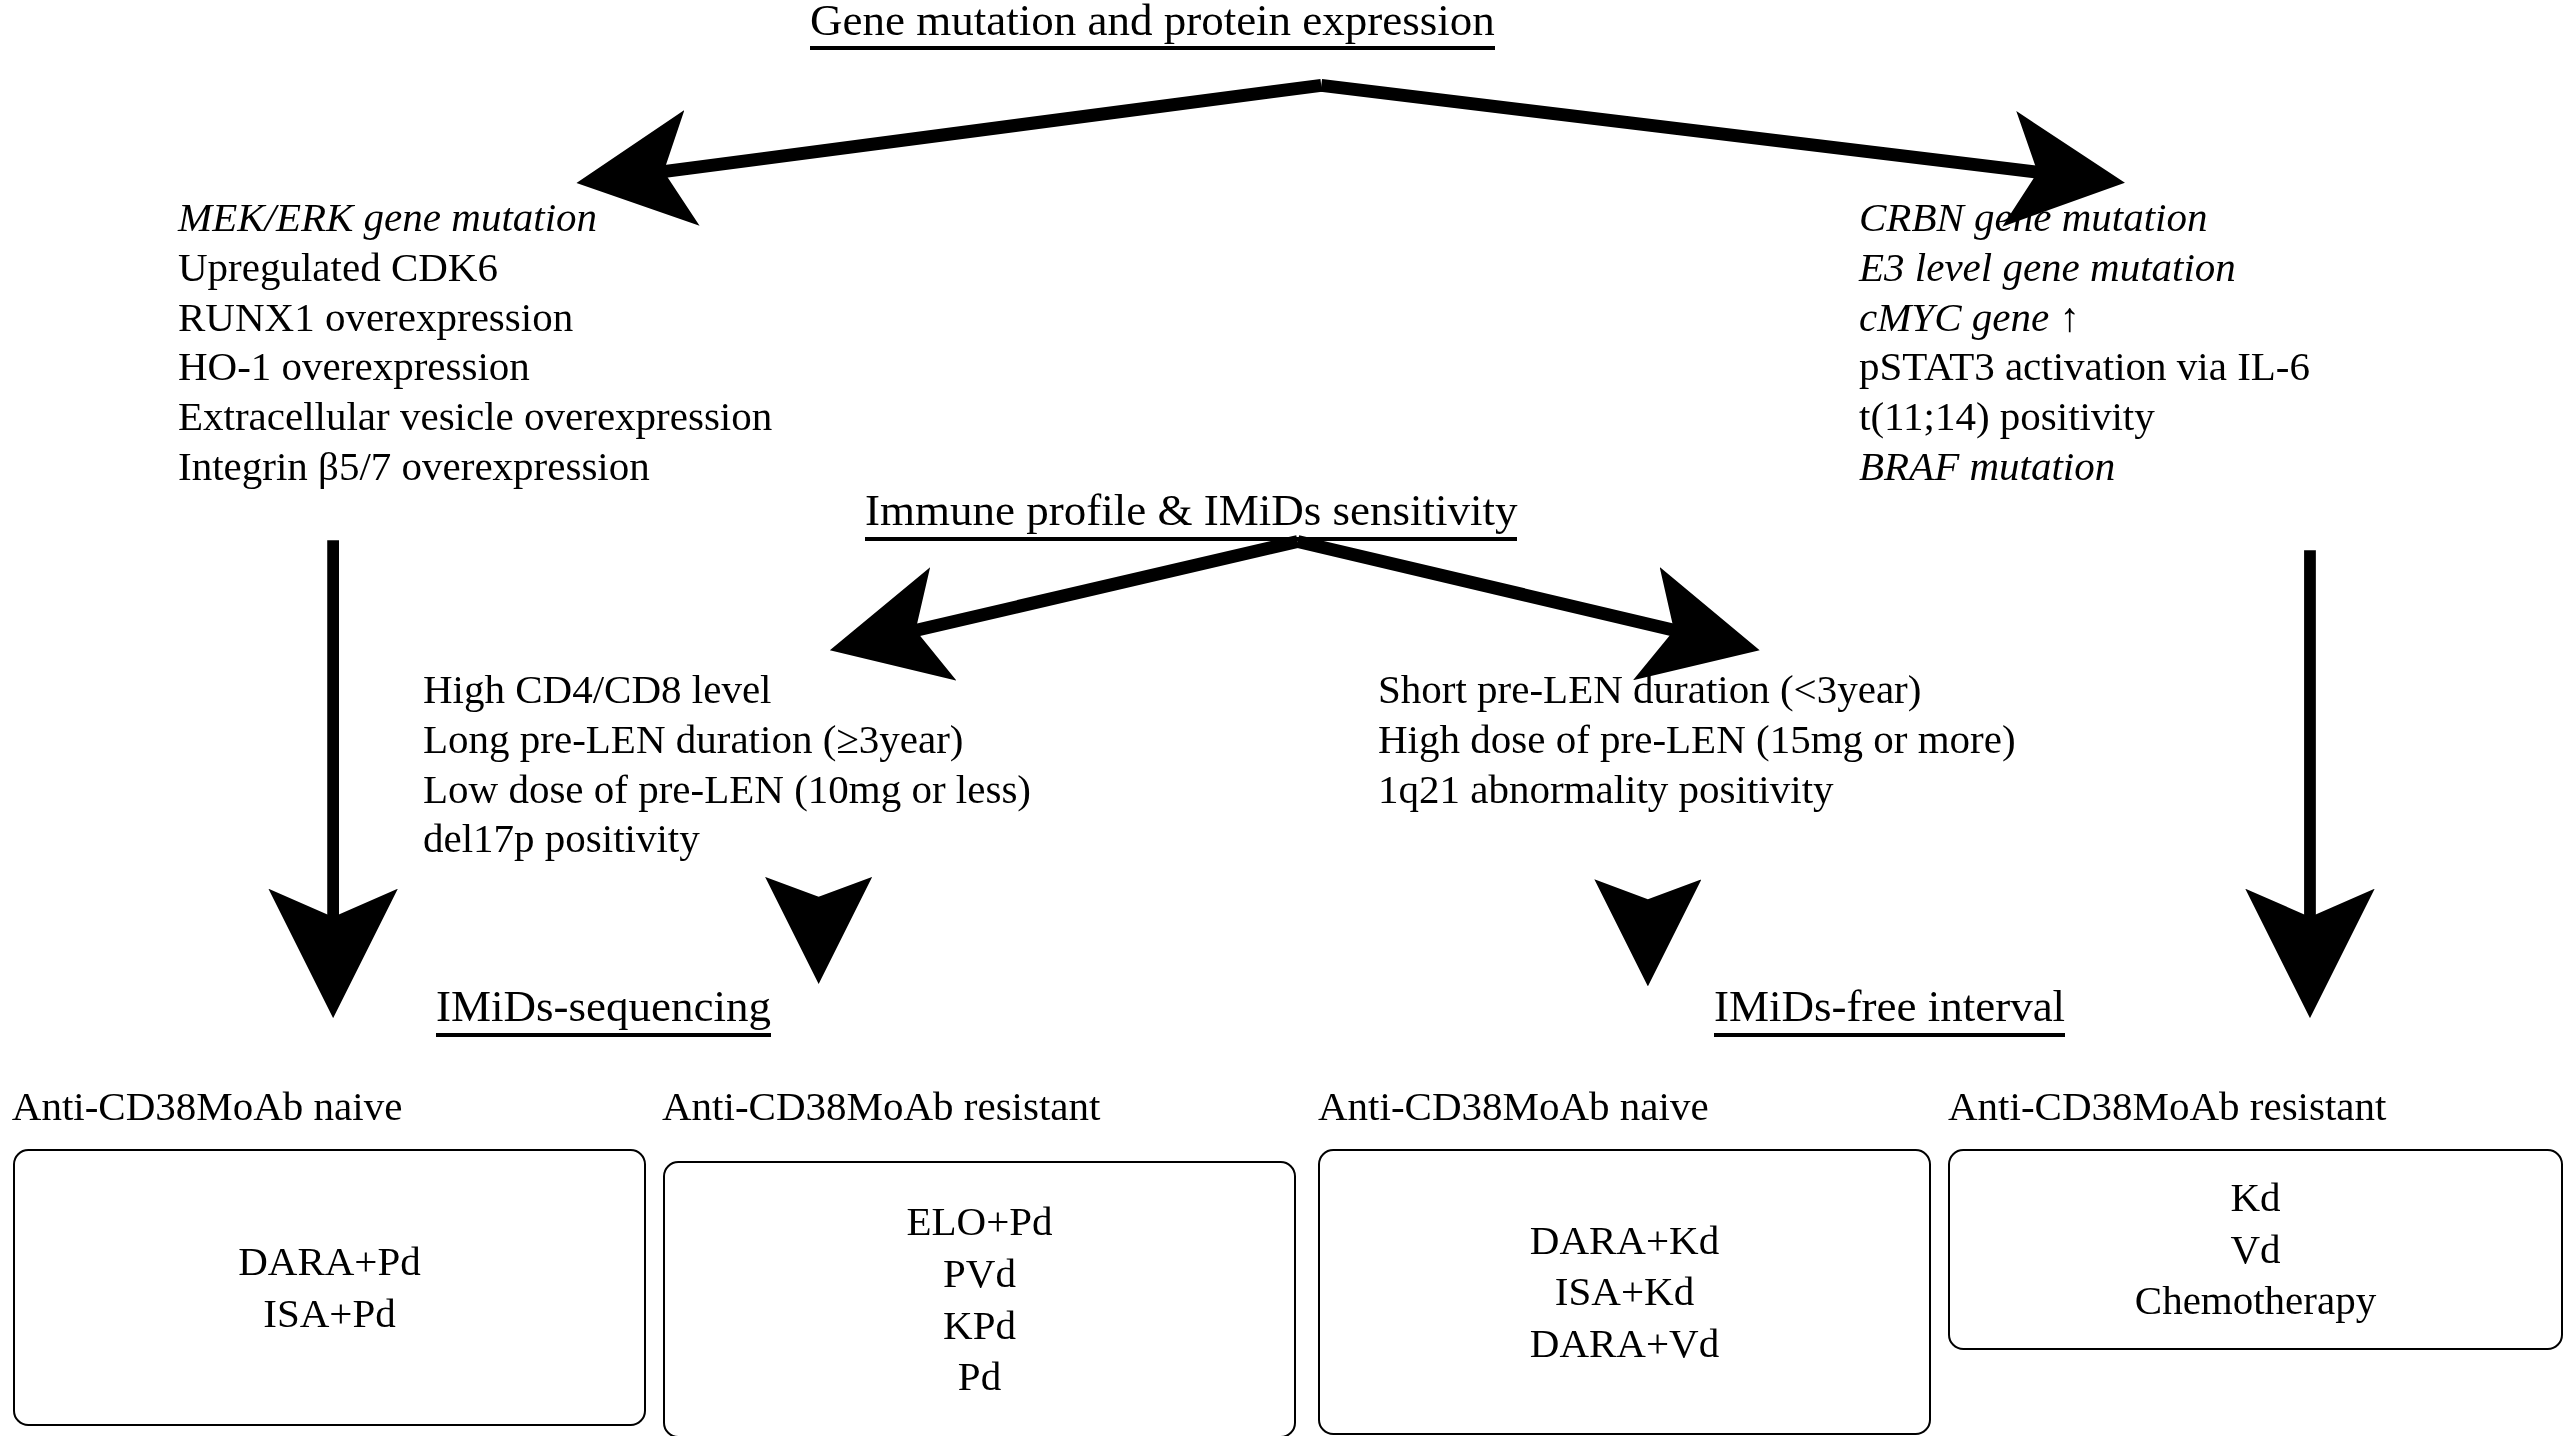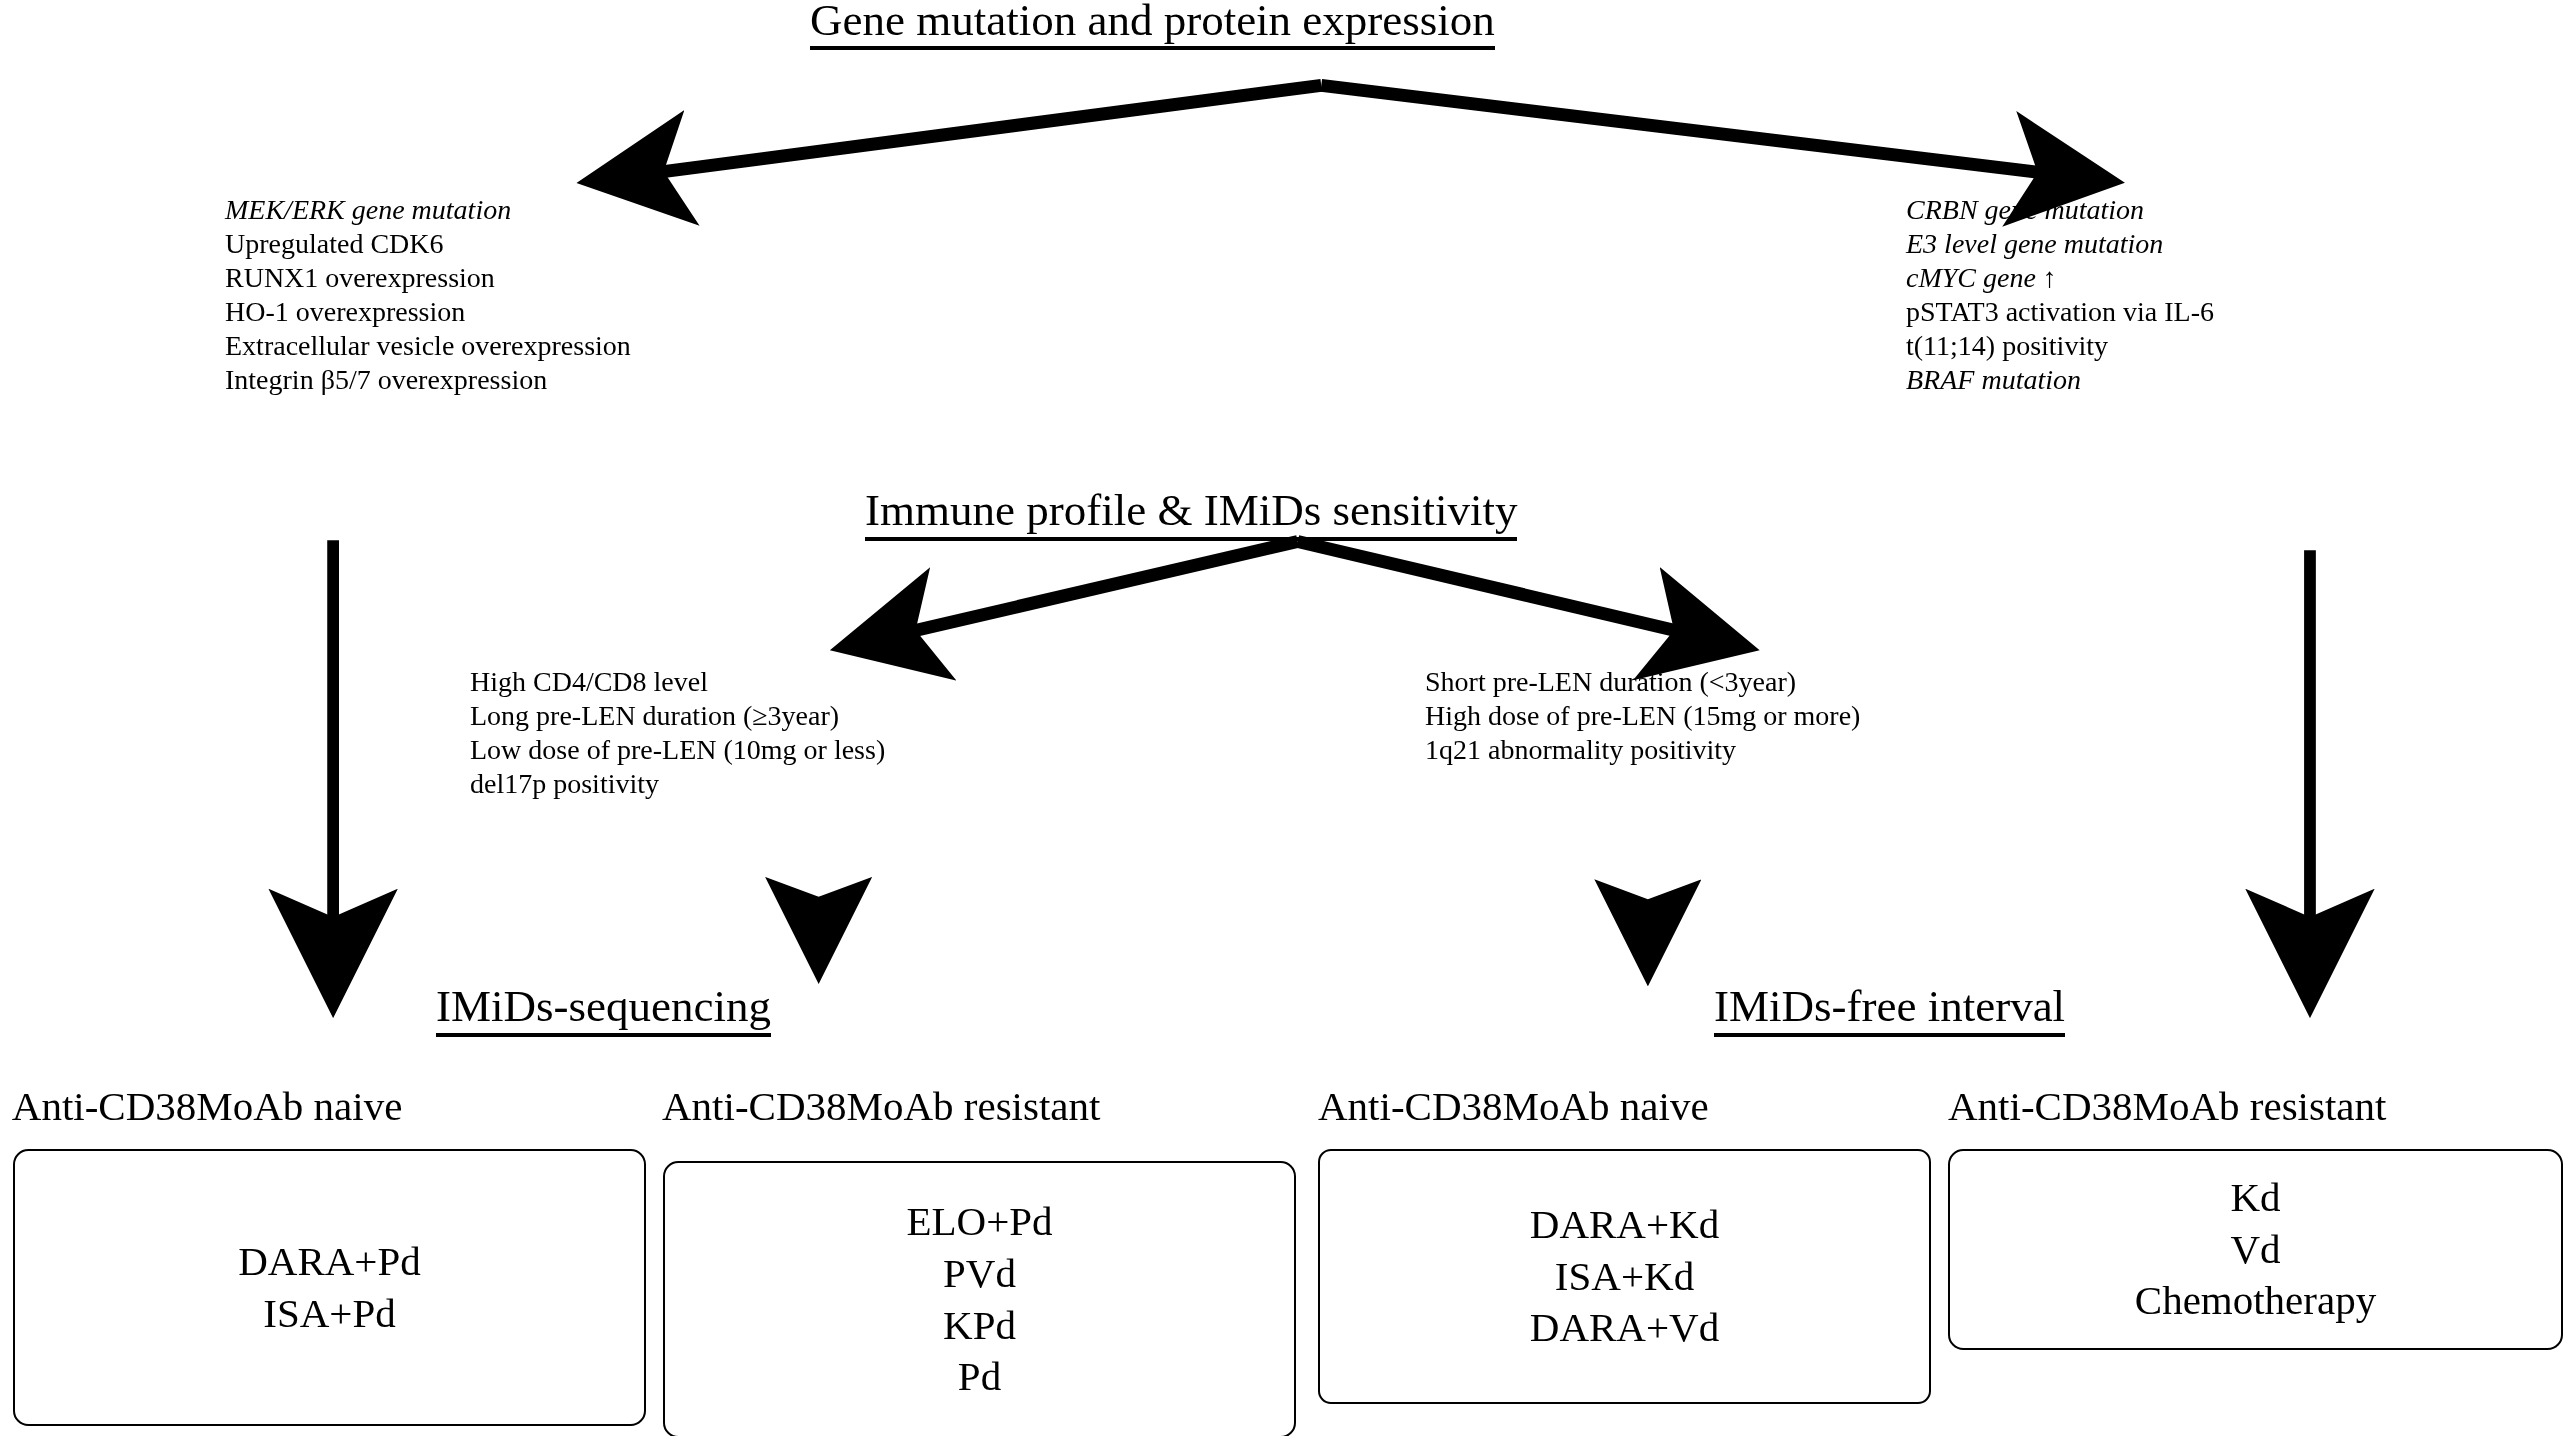--- a/index.html
+++ b/index.html
@@ -3,21 +3,21 @@
 <meta charset="utf-8">
 <style>
   html,body{margin:0;padding:0;background:#ffffff;}
   body{width:2576px;height:1436px;position:relative;overflow:hidden;
        font-family:"Liberation Serif","DejaVu Serif",serif;color:#000;}
   .stage{position:absolute;left:0;top:0;width:2576px;height:1436px;}
   svg.arrows{position:absolute;left:0;top:0;width:2576px;height:1436px;pointer-events:none;}
 
   .hd{position:absolute;font-size:45px;line-height:1.0;white-space:nowrap;
       border-bottom:4.1px solid #000;padding-bottom:3.5px;}
-  .txt{position:absolute;font-size:28px;line-height:1.215;white-space:nowrap;margin-left:47px;}
+  .txt{position:absolute;font-size:41px;line-height:1.215;white-space:nowrap;}
   .txt div{white-space:nowrap;}
   .it{font-style:italic;}
 
   .boxhead{position:absolute;font-size:41px;white-space:nowrap;text-align:left;}
 
   .card{position:absolute;border:2.9px solid #000;border-radius:15.3px;background:#fff;
         box-sizing:border-box;display:flex;flex-direction:column;
         align-items:center;justify-content:center;}
   .card div{font-size:41px;line-height:1.26;white-space:nowrap;}
 </style>
@@ -118,21 +118,21 @@
     <div>ISA+Pd</div>
   </div>
 
   <div class="card" style="left:663px;top:1149px;width:633px;height:277px;margin-top:12px;">
     <div>ELO+Pd</div>
     <div>PVd</div>
     <div>KPd</div>
     <div>Pd</div>
   </div>
 
-  <div class="card" style="left:1318px;top:1149px;width:613px;height:255px;border-radius:13px;">
+  <div class="card" style="left:1318px;top:1149px;width:613px;height:286px;">
     <div>DARA+Kd</div>
     <div>ISA+Kd</div>
     <div>DARA+Vd</div>
   </div>
 
   <div class="card" style="left:1948px;top:1149px;width:615px;height:201px;">
     <div>Kd</div>
     <div>Vd</div>
     <div>Chemotherapy</div>
   </div>

